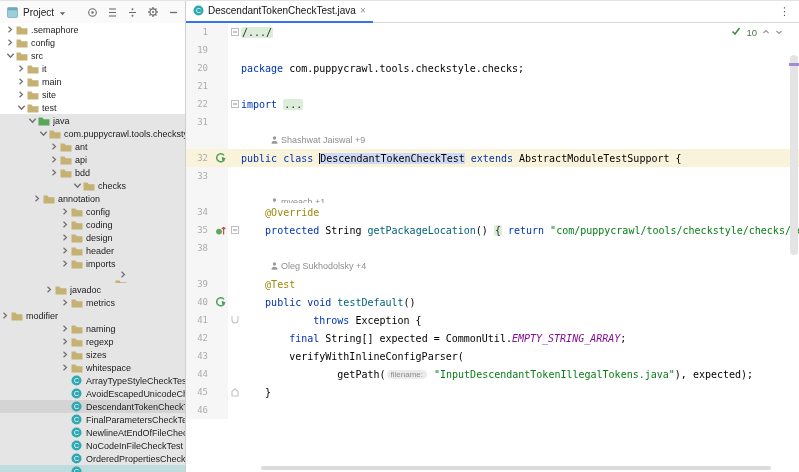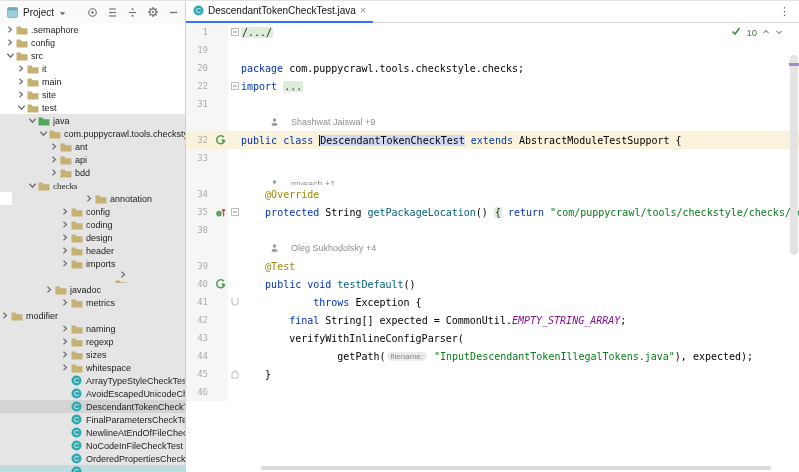--- a/index.html
+++ b/index.html
@@ -56,21 +56,21 @@
   .str    { color:#067D17; }
   .ann    { color:#9E880D; }
   .method { color:#00627A; }
   .field  { color:#871094; font-style:italic; }
   .folded { background:#DCEEDA; color:#2b2b2b; border-radius:2px; padding:0 1px; }
   .hl     { background:#D0D9F5; }
   .hl.caret { border-left:1px solid #1a1a1a; }
   .chip { background:#EBEBEB; color:#8C8C8C; font-size:8px; border-radius:6px;
     padding:0 4px; font-family:"Liberation Sans", sans-serif; margin:0 1px; }
   .inlay { color:#8E8E8E; font-size:9px; font-family:"Liberation Sans", sans-serif;
-    display:flex; align-items:center; gap:13px; cursor:pointer;justify-content:space-between; }
+    display:flex; align-items:center; gap:3px; cursor:pointer;justify-content:space-between; }
 
   .inspect { position:absolute; top:3px; right:16px; display:flex; align-items:center;
     gap:5px; font-size:9.5px; color:#555; background:transparent; cursor:pointer;
     font-family:"Liberation Sans", sans-serif; }
   .inspect .cnt { color:#4A7A46; }
   .vsb { position:absolute; right:1px; top:14px; width:8px; height:430px; }
   .vsb-thumb { position:absolute; top:18px; left:0; width:8px; height:200px;
     background:#E4E4E4; border-radius:4px; cursor:pointer; }
   .vsb-mark { position:absolute; top:26px; left:-1px; width:10px; height:3px;
     background:#A489D1; }
@@ -346,38 +346,38 @@
           </span>
           <span class="ticon">
             <span style="display: inline-flex;">
               <svg width="12" height="10" viewBox="0 0 12 10">
                 <path d="M0.5 1.5 h4 l1.2 1.7 h5.8 v6.3 h-11 z" fill="#C5B173"></path>
               </svg>
             </span>
           </span>
           <span class="tlabel">bdd</span>
         </div>
-        <div class="trow green" style="padding-left: 27px; font-family: Liberation Serif, serif;">
+        <div class="trow green" style="padding-left: 72px;">
           <span class="chev">
             <span style="display: inline-flex;">
               <svg width="9" height="9" viewBox="0 0 8 8">
                 <polyline points="1.2,2.5 4,5.5 6.8,2.5" fill="none" stroke="#6E6E6E" stroke-width="1.2"></polyline>
               </svg>
             </span>
           </span>
           <span class="ticon">
             <span style="display: inline-flex;">
               <svg width="12" height="10" viewBox="0 0 12 10">
                 <path d="M0.5 1.5 h4 l1.2 1.7 h5.8 v6.3 h-11 z" fill="#C5B173"></path>
               </svg>
             </span>
           </span>
           <span class="tlabel">checks</span>
         </div>
-        <div class="trow green" style="padding-left: 72px; margin-left: 12px;">
+        <div class="trow green" style="padding-left: 32px;">
           <span class="chev">
             <span style="display: inline-flex;">
               <svg width="8" height="9" viewBox="0 0 8 8">
                 <polyline points="2.5,1.2 5.5,4 2.5,6.8" fill="none" stroke="#6E6E6E" stroke-width="1.2"></polyline>
               </svg>
             </span>
           </span>
           <span class="ticon">
             <span style="display: inline-flex;">
               <svg width="12" height="10" viewBox="0 0 12 10">
@@ -739,20 +739,21 @@
               </svg>
             </span></span>
       </div>
       <div id="rows">
           <div class="crow"><span class="lnum">1</span><span class="gic"></span><span class="gfold"><span style="display: inline-flex;"><svg width="8" height="8" viewBox="0 0 8 8">
                   <rect x="0.5" y="0.5" width="7" height="7" fill="#fff" stroke="#BDBDBD"></rect>
                   <line x1="2" y1="4" x2="6" y2="4" stroke="#8C8C8C"></line>
                 </svg></span></span><span class="ctext"><span class="folded">/.../</span></span></div>
           <div class="crow"><span class="lnum">19</span><span class="gic"></span><span class="gfold"></span><span class="ctext"></span></div>
           <div class="crow"><span class="lnum">20</span><span class="gic"></span><span class="gfold"></span><span class="ctext"><span class="kw">package </span><span class="plain">com.puppycrawl.tools.checkstyle.checks;</span></span></div>
+          <div class="crow"><span class="lnum">21</span><span class="gic"></span><span class="gfold"></span><span class="ctext"></span></div>
           <div class="crow"><span class="lnum">22</span><span class="gic"></span><span class="gfold"><span style="display: inline-flex;"><svg width="8" height="8" viewBox="0 0 8 8">
                   <rect x="0.5" y="0.5" width="7" height="7" fill="#fff" stroke="#BDBDBD"></rect>
                   <line x1="2" y1="4" x2="6" y2="4" stroke="#8C8C8C"></line>
                 </svg></span></span><span class="ctext"><span class="kw">import </span><span class="folded">...</span></span></div>
           <div class="crow"><span class="lnum">31</span><span class="gic"></span><span class="gfold"></span><span class="ctext"></span></div>
           <div class="crow"><span class="lnum"></span><span class="gic"></span><span class="gfold"></span><span class="ctext"><span class="inlay" style="padding-left: 30px;"><span style="display: inline-flex;"><svg width="7" height="8" viewBox="0 0 7 8">
                     <circle cx="3.5" cy="2" r="1.7" fill="#9A9A9A"></circle>
                     <path d="M0.5 7.8 a3 3 0 0 1 6 0 z" fill="#9A9A9A"></path>
                   </svg></span><span>Shashwat Jaiswal +9</span></span></span></div>
           <div class="crow caretline"><span class="lnum">32</span><span class="gic"><span style="display: inline-flex;"><svg width="11" height="11" viewBox="0 0 12 12">

